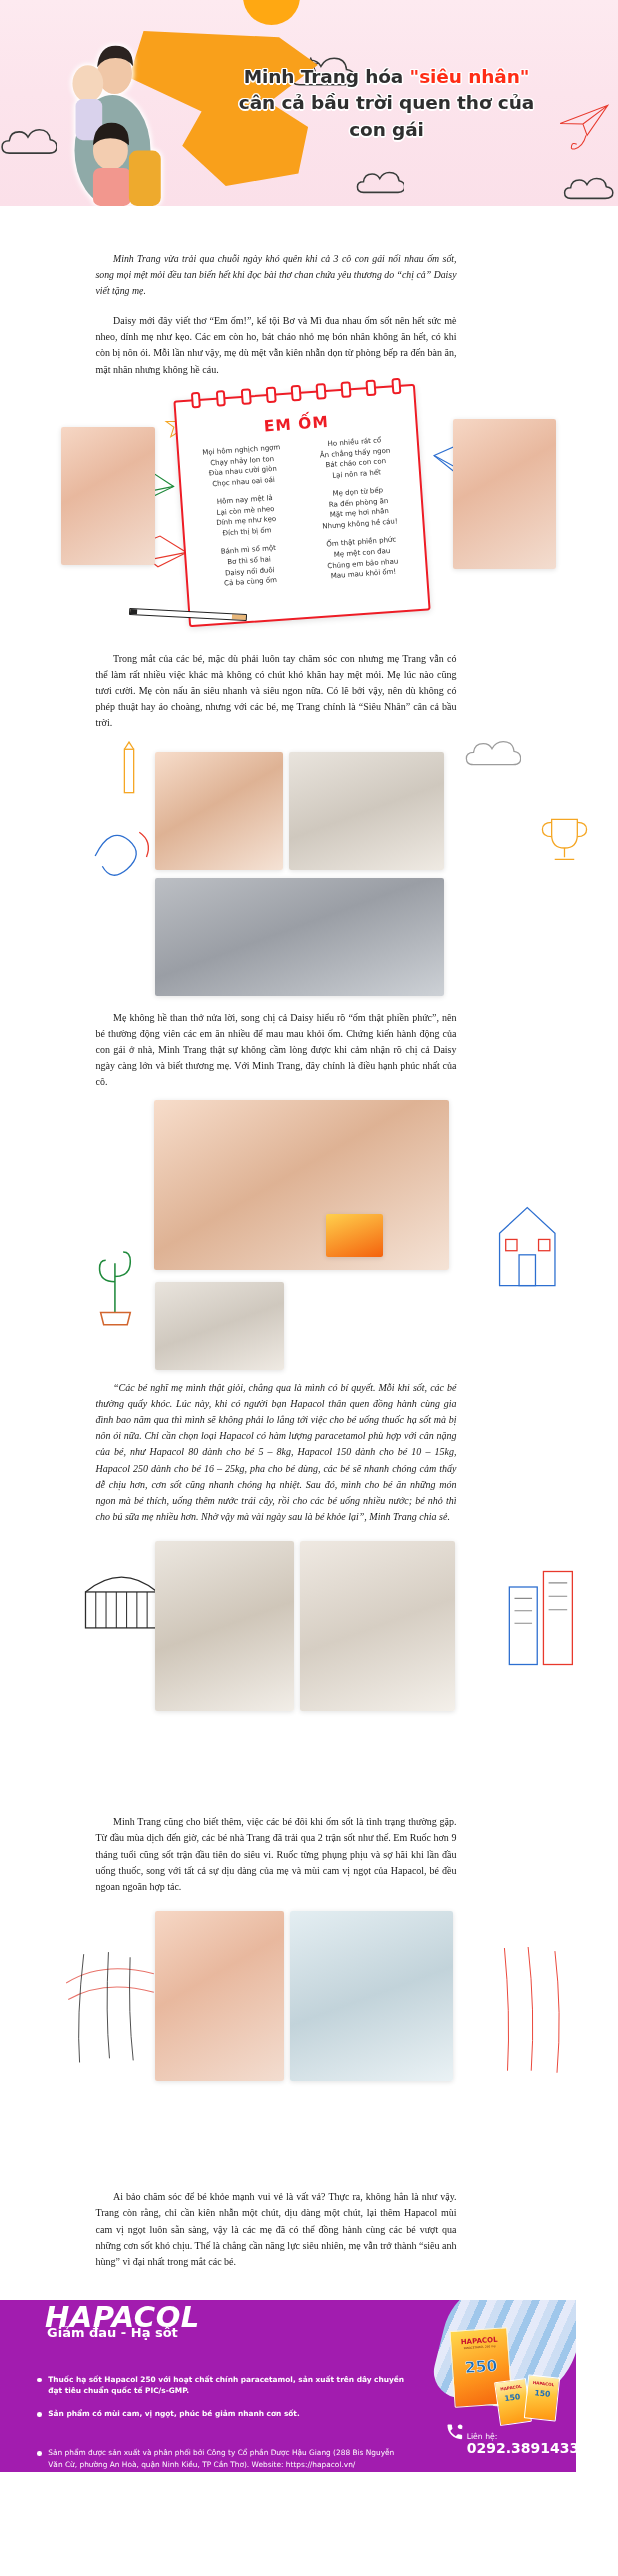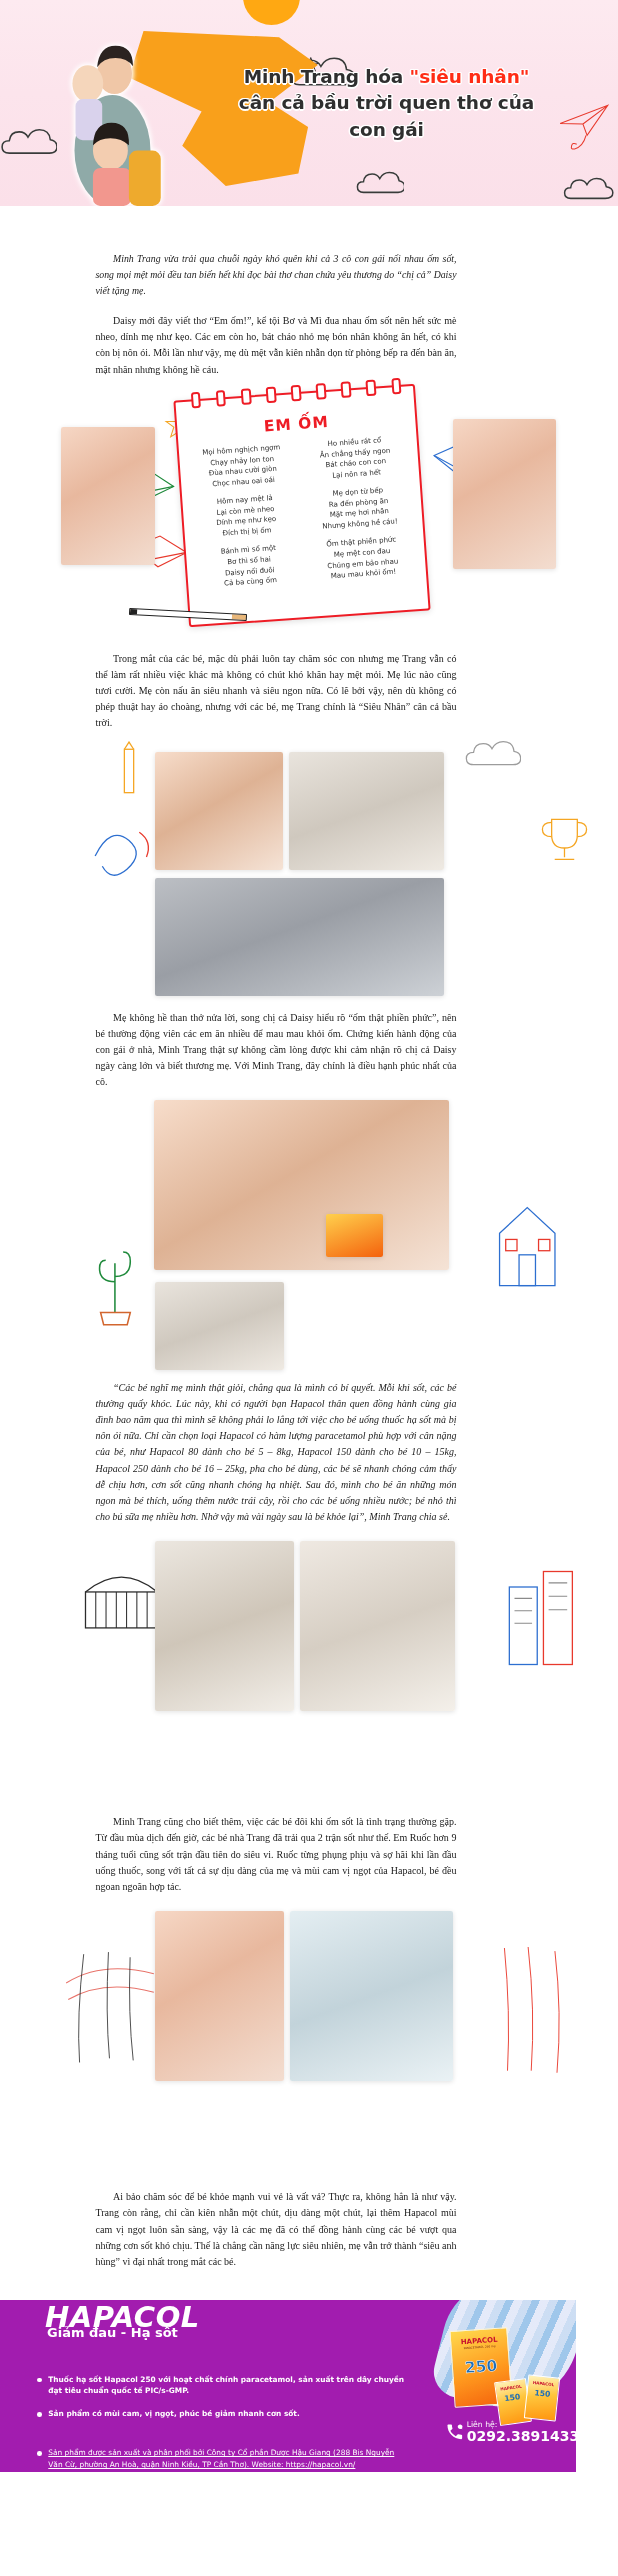--- a/index.html
+++ b/index.html
@@ -186,21 +186,21 @@
   .bullet::before {
     content: ""; position: absolute; left: 0; top: 3.6px;
     width: 4.6px; height: 4.6px; border-radius: 50%; background: #fff;
   }
   .bullet.strong {
     font-family: "DejaVu Sans", sans-serif;
     font-weight: bold; font-size: 7.4px; line-height: 1.5;
   }
   .bullet.normal {
     font-family: "DejaVu Sans", sans-serif;
-    font-size: 7.4px; line-height: 1.58; font-weight: normal; text-decoration: underline;
+    font-size: 7.4px; line-height: 1.58; font-weight: normal;
   }
   .disclaimer {
     position: absolute; left: 14.4px; top: 155px;
     font-family: "DejaVu Sans", sans-serif;
     font-style: italic; font-size: 6.7px; margin-top: 20px;
   }
   .pack {
     position: absolute; right: 66px; top: 29px;
     width: 58px; height: 77px;
     background: linear-gradient(165deg,#ffd84d 0%,#ff9a1e 55%,#f4620d 100%);
@@ -229,21 +229,21 @@
     border-radius: 1px;
     overflow: hidden;
   }
   .sachet-a { right: 47px; top: 80px; transform: rotate(-8deg); }
   .sachet-b { right: 18.5px; top: 76px; transform: rotate(6deg); }
   .sachet-name { margin-top:4.1px; text-align:center; font-family:"DejaVu Sans",sans-serif; font-weight:bold; font-size:4.1px; color:#c8102e; }
   .sachet-num  { margin-top:3.1px; text-align:center; font-family:"DejaVu Sans",sans-serif; font-weight:bold; font-size:7.7px; color:#1f6fb8; }
   .contact { position: absolute; right: 9.3px; top: 120px; width: 124px; }
   .contact-label {
     font-family: "DejaVu Sans", sans-serif;
-    font-size: 7.7px; margin-left: 24px;
+    font-size: 7.7px; margin-left: 24px; margin-top: 12px;
   }
   .contact-phone {
     font-family: "DejaVu Sans", sans-serif;
     font-weight: bold; font-size: 14px; margin-left: 24px; line-height: 1.1;
   }
   .phone-icon {
     position: absolute; left: 2.1px; top: 2.1px;
     width: 19.6px; height: 19.6px;
     color: #fff;
   }

